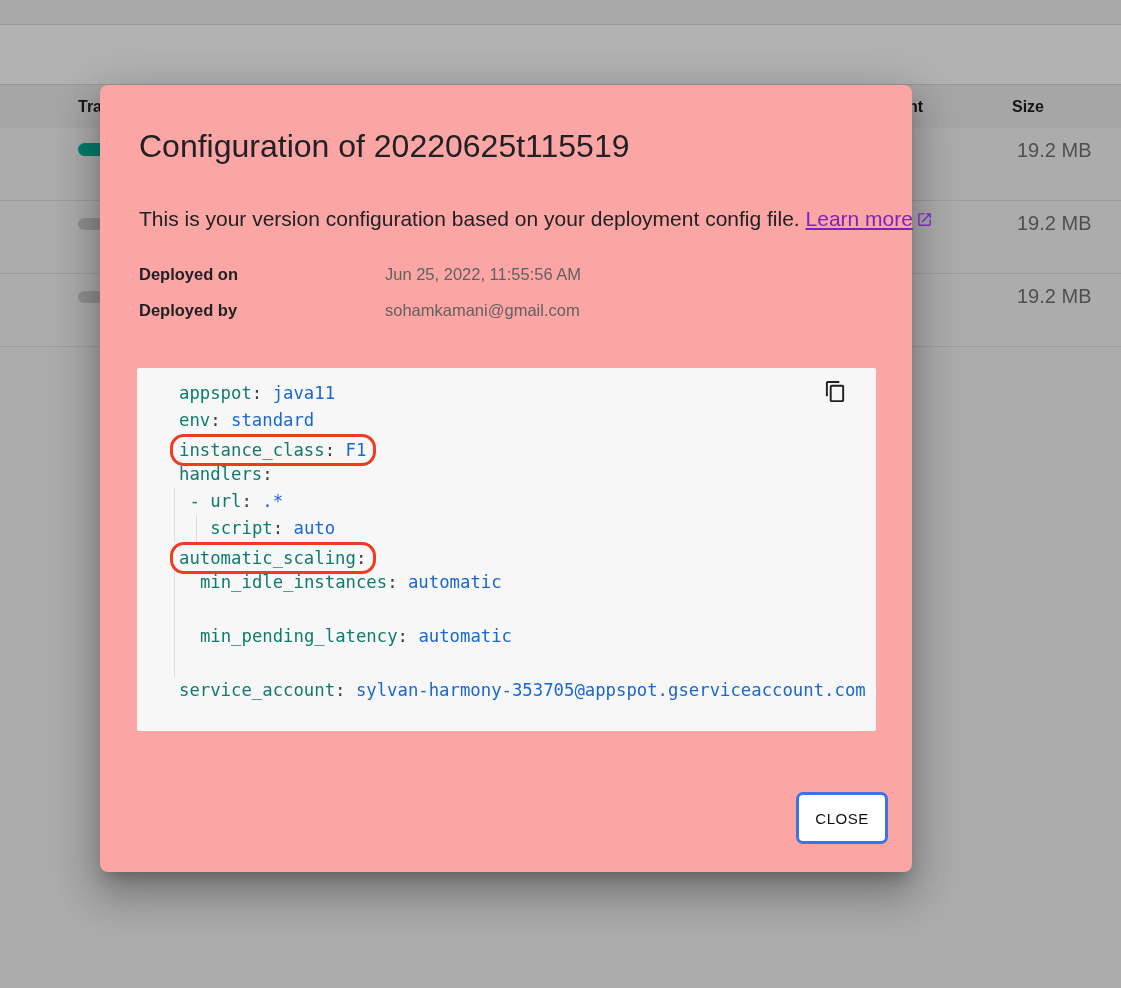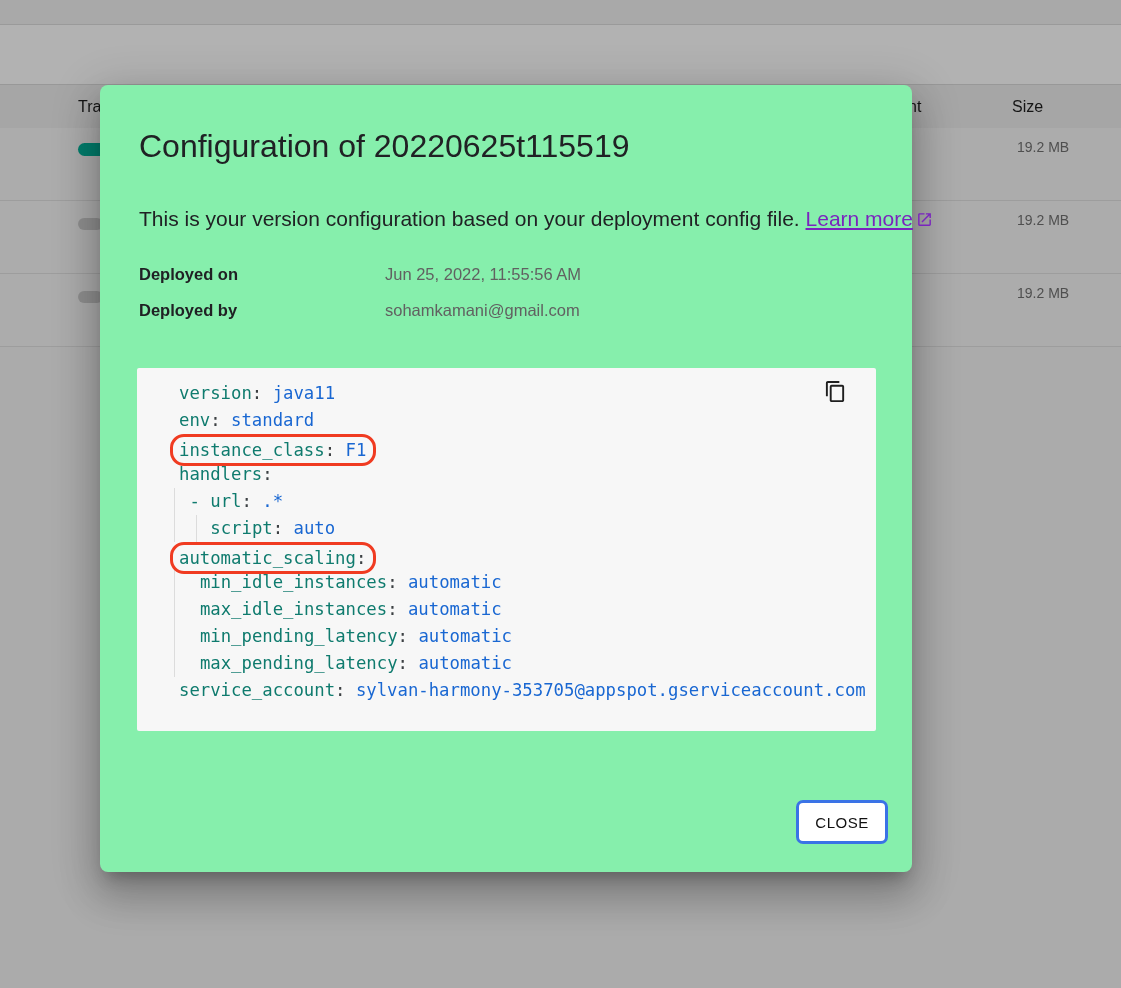--- a/index.html
+++ b/index.html
@@ -6,34 +6,34 @@
   body{
     width:1121px;height:988px;position:relative;overflow:hidden;
     background:#ababab;
     font-family:"Liberation Sans",sans-serif;
     -webkit-font-smoothing:antialiased;
   }
   
   .bg-topstrip{position:absolute;left:0;top:0;width:1121px;height:24px;background:#a9a9a9;border-bottom:1px solid #9a9a9a;}
   .bg-band{position:absolute;left:0;top:25px;width:1121px;height:59px;background:#b2b2b2;}
   .bg-header{position:absolute;left:0;top:84px;width:1121px;height:43px;background:#a6a6a6;border-top:1px solid #989898;border-bottom:1px solid #919191;display:flex;align-items:center;}
-  .bg-header span{position:absolute;font-size:16px;font-weight:normal;color:#151515;}
+  .bg-header span{position:absolute;font-size:16px;font-weight:bold;color:#151515;}
   .hdr-traffic{left:78px;}
   .hdr-nt{left:908px;}
   .hdr-size{left:1012px;}
   .bg-row{position:absolute;left:0;width:1121px;height:72px;background:#acacac;border-bottom:1px solid #9d9d9d;}
   .row-0{top:128px;} .row-1{top:201px;} .row-2{top:274px;}
   .pill{position:absolute;left:78px;}
   .pill-teal{top:15px;width:34px;height:13px;border-radius:7px;background:var(--traffic_teal);}
   .pill-gray{top:17px;width:25px;height:12px;border-radius:6px;background:#8f8f8f;}
-  .size-cell{position:absolute;left:1017px;top:11px;font-size:14px;color:#4f4f4f;}
+  .size-cell{position:absolute;left:1017px;top:11px;font-size:20px;color:#4f4f4f;}
   
   .dialog{
     position:absolute;left:100px;top:85px;width:812px;height:787px;
-    background:#86efac;border-radius:8px;
+    background:#fca5a5;border-radius:8px;
     box-shadow:0 11px 15px -7px rgba(0,0,0,.25),0 24px 38px 3px rgba(0,0,0,.18),0 9px 46px 8px rgba(0,0,0,.14);
   }
   .dlg-title{position:absolute;left:39px;top:41px;font-size:32px;line-height:40px;font-weight:400;color:#202124;letter-spacing:0;}
   .dlg-desc{position:absolute;left:39px;top:122px;font-size:21px;line-height:24px;color:#202124;white-space:nowrap;}
   .learn-more{color:var(--link_purple);text-decoration:underline;cursor:pointer;}
   .ext-icon{display:inline-block;vertical-align:-2px;margin-left:3px;}
   .meta-row{position:absolute;left:39px;width:730px;height:22px;}
   .meta-on{top:180px;} .meta-by{top:216px;}
   .meta-label{position:absolute;left:0;font-size:16.5px;font-weight:bold;color:#202124;}
   .meta-value{position:absolute;left:246px;font-size:16.5px;color:#616161;}
@@ -56,21 +56,21 @@
     display:inline-block;border:3px solid var(--highlight_red);border-radius:14px;
     padding:0 7px 0 6px;margin-left:-9px;line-height:26px;height:26px;
     position:relative;z-index:1;background:transparent;
   }
   .copy-btn{
     position:absolute;right:28px;top:11px;width:26px;height:26px;
     background:none;border:none;padding:1px;cursor:pointer;
   }
   
   .close-btn{
-    position:absolute;right:24px;bottom:28px;width:92px;height:44px;
+    position:absolute;right:24px;bottom:28px;width:92px;height:52px;
     background:#ffffff;border:3px solid var(--accent_blue);border-radius:7px;
     font-family:"Liberation Sans",sans-serif;font-size:15px;font-weight:500;
     letter-spacing:.5px;color:#111111;cursor:pointer;
   }
 </style>
 </head>
 <body>
 
 <div class="bg-topstrip"></div>
 <div class="bg-band"></div>
@@ -108,31 +108,31 @@
     <span class="meta-label">Deployed on</span>
     <span class="meta-value">Jun 25, 2022, 11:55:56 AM</span>
   </div>
   <div class="meta-row meta-by">
     <span class="meta-label">Deployed by</span>
     <span class="meta-value">sohamkamani@gmail.com</span>
   </div>
 
   <div class="codeblock">
     <div class="code-lines">
-        <div class="cl"><span class="lc" style="padding-left: 0px;"><span class="k">version</span><span class="p">:</span><span class="p"> </span><span class="v">java11</span></span></div>
+        <div class="cl"><span class="lc" style="padding-left: 0px;"><span class="k">appspot</span><span class="p">:</span><span class="p"> </span><span class="v">java11</span></span></div>
         <div class="cl"><span class="lc" style="padding-left: 0px;"><span class="k">env</span><span class="p">:</span><span class="p"> </span><span class="v">standard</span></span></div>
         <div class="cl"><span class="lc" style="padding-left: 0px;"><span class="hl"><span class="k">instance_class</span><span class="p">:</span><span class="p"> </span><span class="v">F1</span></span></span></div>
         <div class="cl"><span class="lc" style="padding-left: 0px;"><span class="k">handlers</span><span class="p">:</span></span></div>
         <div class="cl"><span class="guide g1"></span><span class="lc" style="padding-left: 10.44px;"><span class="d">- </span><span class="k">url</span><span class="p">:</span><span class="p"> </span><span class="v">.*</span></span></div>
         <div class="cl"><span class="guide g1"></span><span class="guide g2"></span><span class="lc" style="padding-left: 31.32px;"><span class="k">script</span><span class="p">:</span><span class="p"> </span><span class="v">auto</span></span></div>
         <div class="cl"><span class="lc" style="padding-left: 0px;"><span class="hl"><span class="k">automatic_scaling</span><span class="p">:</span></span></span></div>
         <div class="cl"><span class="guide g1"></span><span class="lc" style="padding-left: 20.88px;"><span class="k">min_idle_instances</span><span class="p">:</span><span class="p"> </span><span class="v">automatic</span></span></div>
-        <div class="cl"><span class="guide g1"></span><span class="lc" style="padding-left: 20.88px;"><span class="k">max_idle_instances</span><span class="p">:</span><span class="p"> </span><span class="v">automatic</span></span></div>
+        <div class="cl"><span class="guide g1"></span></div>
         <div class="cl"><span class="guide g1"></span><span class="lc" style="padding-left: 20.88px;"><span class="k">min_pending_latency</span><span class="p">:</span><span class="p"> </span><span class="v">automatic</span></span></div>
-        <div class="cl"><span class="guide g1"></span><span class="lc" style="padding-left: 20.88px;"><span class="k">max_pending_latency</span><span class="p">:</span><span class="p"> </span><span class="v">automatic</span></span></div>
+        <div class="cl"><span class="guide g1"></span></div>
         <div class="cl"><span class="lc" style="padding-left: 0px; text-align: right;"><span class="k">service_account</span><span class="p">:</span><span class="p"> </span><span class="v">sylvan-harmony-353705@appspot.gserviceaccount.com</span></span></div>
       </div>
     <button class="copy-btn" title="">
       <span><svg width="23" height="23" viewBox="0 0 24 24" fill="#1f1f1f">
             <path d="M16 1H4c-1.1 0-2 .9-2 2v14h2V3h12V1zm3 4H8c-1.1 0-2 .9-2 2v14c0 1.1.9 2 2 2h11c1.1 0 2-.9 2-2V7c0-1.1-.9-2-2-2zm0 16H8V7h11v14z"></path>
           </svg></span>
     </button>
   </div>
 
   <button class="close-btn">CLOSE</button>

